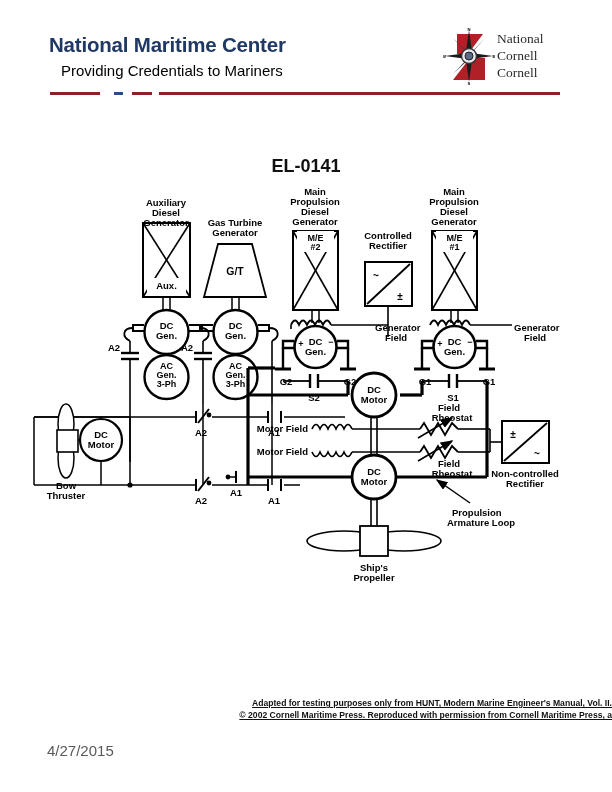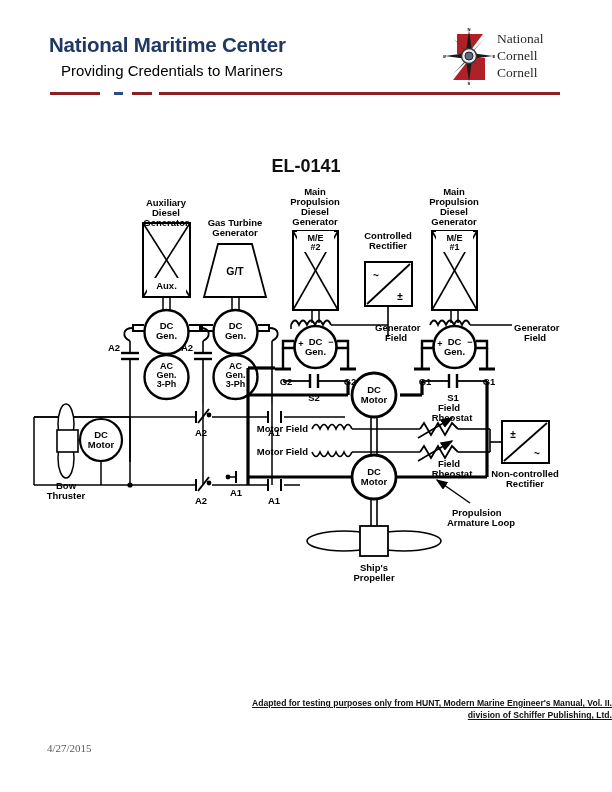--- a/index.html
+++ b/index.html
@@ -112,22 +112,22 @@
     font-size: 8.6px;
     font-weight: bold;
     color: #111;
     line-height: 12.4px;
     text-decoration: underline;
   }
   .footer div { white-space: nowrap; }
   .foot-date {
     position: absolute;
     left: 47px; top: 742px;
-    font-family: Liberation Serif, serif;
-    font-size: 11px;
+    font-family: Liberation Sans, sans-serif;
+    font-size: 15px;
     color: #5a5a5a;
   }
 
   svg text {
     font-family: "Liberation Sans", sans-serif;
     font-weight: bold;
     fill: #000;
   }
 </style>
 </head>
@@ -517,17 +517,17 @@
       <line x1="78" y1="285" x2="80" y2="285" stroke="#000" stroke-width="1.6"></line>
     </g>
     <text x="66" y="334" text-anchor="middle" font-size="9.5">Bow</text>
     <text x="66" y="344" text-anchor="middle" font-size="9.5">Thruster</text>
 
   </svg>
   </div>
 
   <div class="footer">
     <div>Adapted for testing purposes only from HUNT, Modern Marine Engineer's Manual, Vol. II.</div>
-    <div>division of Schiffer Publishing, Ltd.</div>
+    <div>© 2002 Cornell Maritime Press. Reproduced with permission from Cornell Maritime Press, a</div>
   </div>
   <div class="foot-date">4/27/2015</div>
 
 </div>
 
 </body></html>

